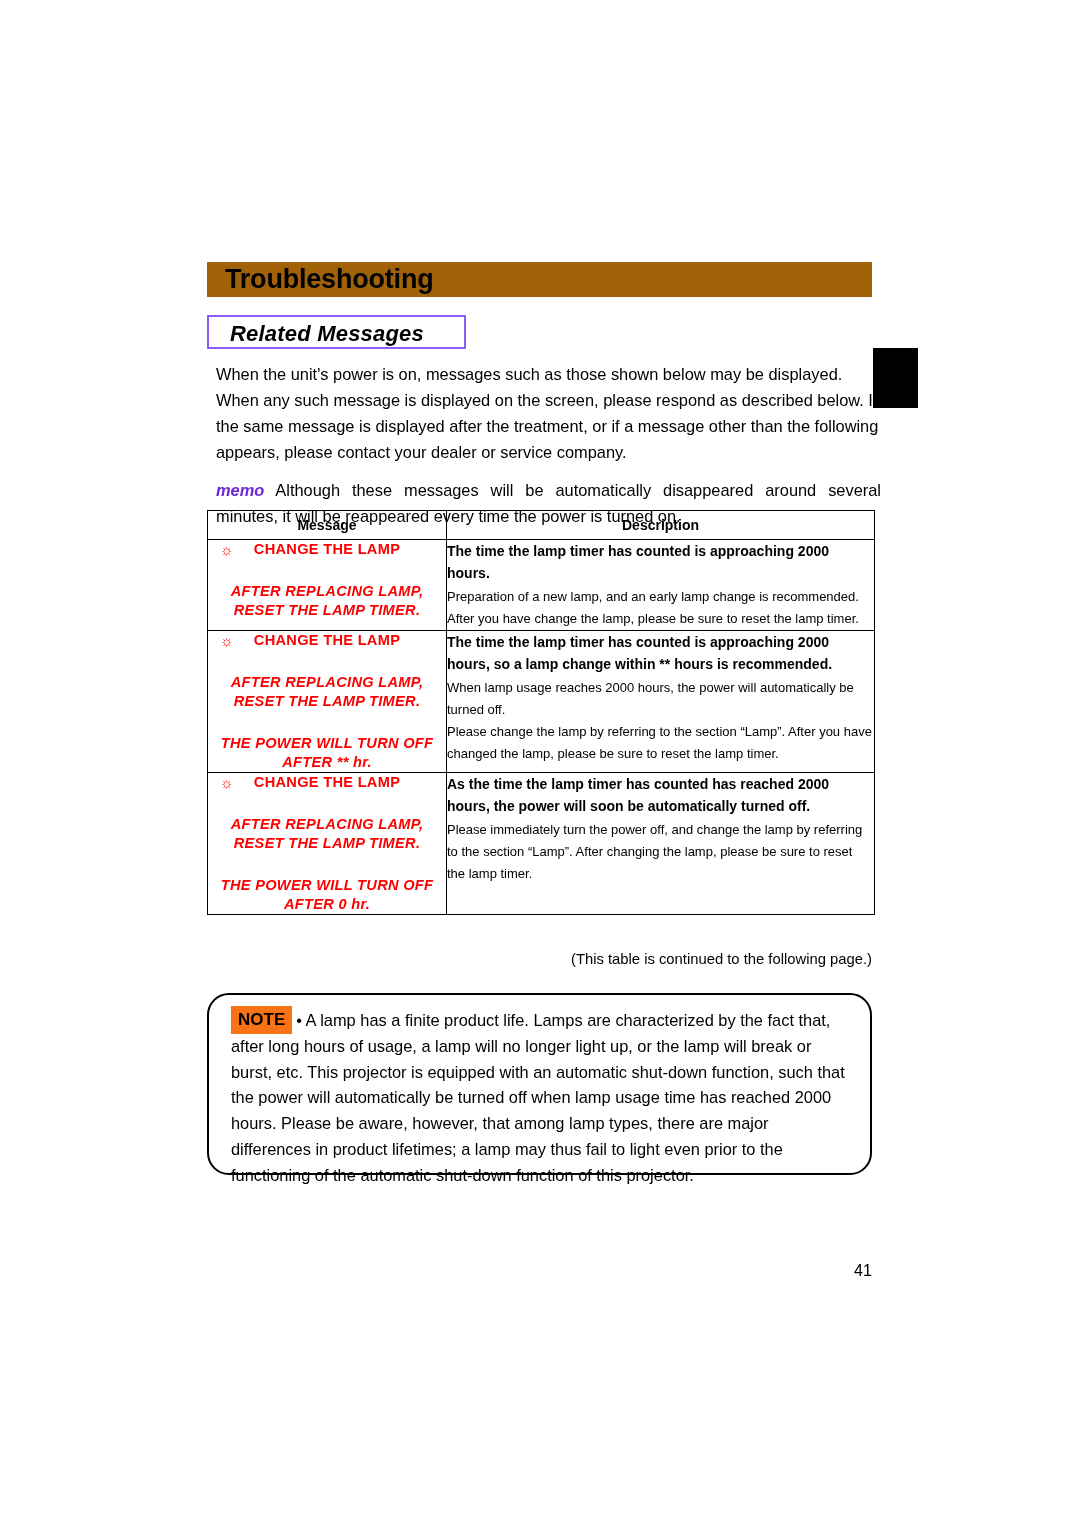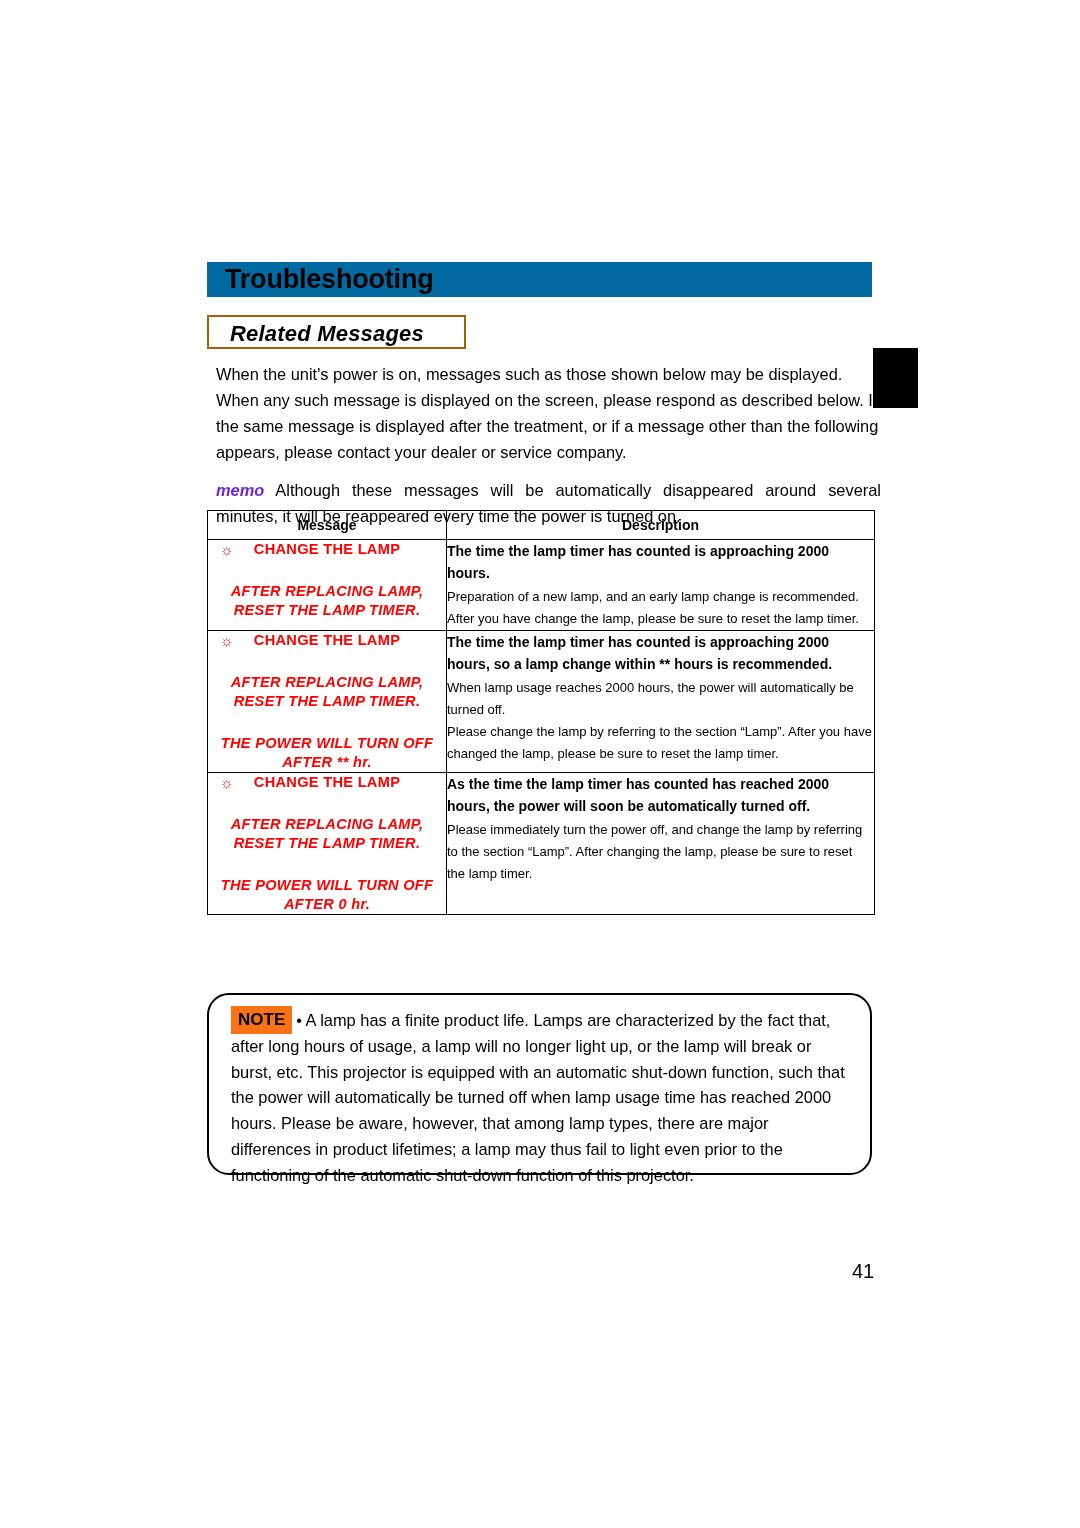--- a/index.html
+++ b/index.html
@@ -21,41 +21,41 @@
     inset: 0;
   }
 
   
   .chapter-bar {
     position: absolute;
     left: 207px;
     top: 262px;
     width: 665px;
     height: 35px;
-    background: #0369a1;
+    background: #a16207;
   }
   .chapter-bar .chapter-title {
     position: absolute;
     left: 18px;
     top: 1px;
     font-size: 27px;
     font-weight: bold;
     letter-spacing: -0.2px;
     line-height: 33px;
     color: #000;
   }
 
   
   .section-box {
     position: absolute;
     left: 207px;
     top: 315px;
     width: 259px;
     height: 34px;
-    border: 2px solid #a16207;
+    border: 2px solid #8b5cf6;
     box-sizing: border-box;
   }
   .section-box .section-title {
     position: absolute;
     left: 21px;
     top: 3px;
     font-size: 22px;
     font-style: italic;
     font-weight: bold;
     line-height: 27px;
@@ -194,21 +194,21 @@
     vertical-align: 1px;
   }
 
   
   .page-number {
     position: absolute;
     left: 840px;
     top: 1258px;
     width: 46px;
     text-align: center;
-    font-size: 20px;
+    font-size: 16px;
     line-height: 26px;
   }
 </style>
 </head>
 <body>
 
 <div class="page">
 
   <div class="chapter-bar">
     <div class="chapter-title">Troubleshooting</div>
@@ -289,20 +289,21 @@
           </div>
         </td>
         <td class="cell-desc">
           <p class="desc-head">As the time the lamp timer has counted has reached 2000 hours, the power will soon be automatically turned off.</p>
           <p class="desc-body">Please immediately turn the power off, and change the lamp by referring to the section “Lamp”. After changing the lamp, please be sure to reset the lamp timer.</p>
         </td>
       </tr>
     </tbody>
   </table>
 
+  <div class="table-cont-note">(This table is continued to the following page.)</div>
 
   <div class="note-box">
     <div class="note-inner">
       <span class="note-label">NOTE</span><span>• A lamp has a finite product life. Lamps are characterized by the fact that, after long hours of usage, a lamp will no longer light up, or the lamp will break or burst, etc. This projector is equipped with an automatic shut-down function, such that the power will automatically be turned off when lamp usage time has reached 2000 hours. Please be aware, however, that among lamp types, there are major differences in product lifetimes; a lamp may thus fail to light even prior to the functioning of the automatic shut-down function of this projector.</span>
     </div>
   </div>
 
   <div class="page-number">41</div>
 
 </div>

